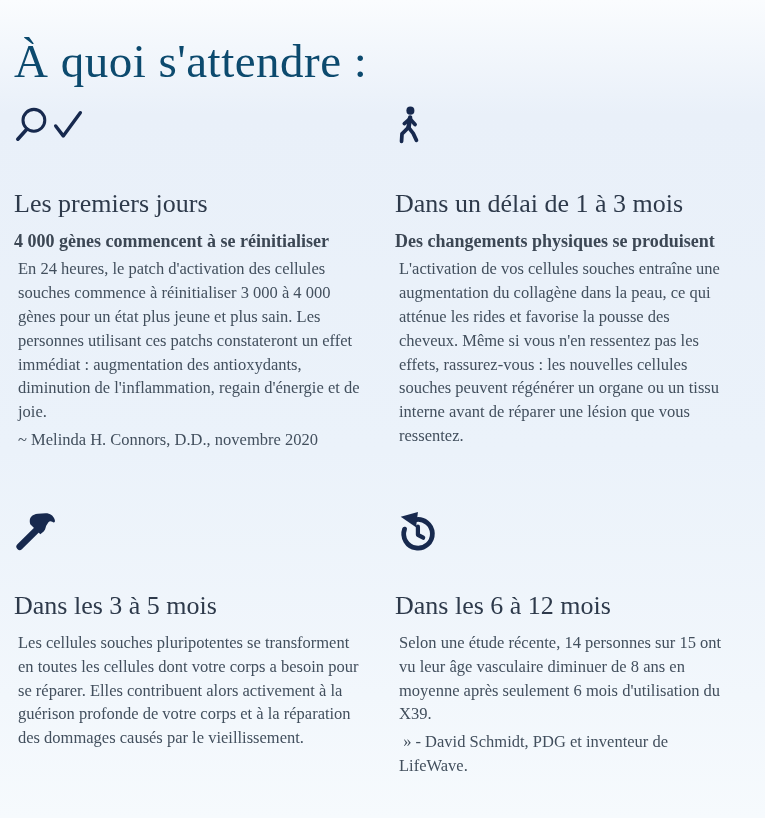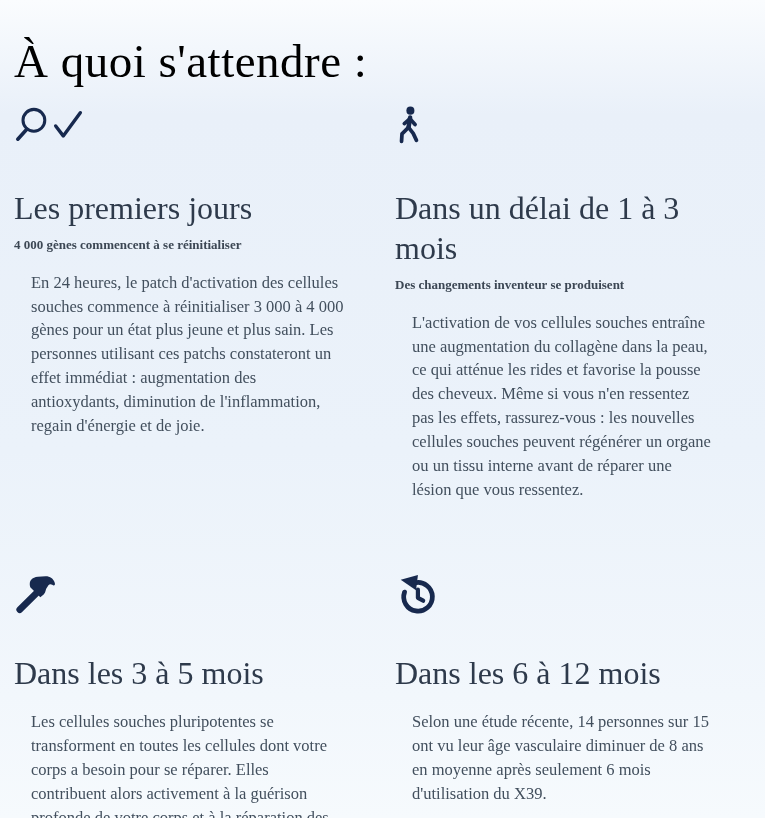--- a/index.html
+++ b/index.html
@@ -14,52 +14,52 @@
   .page {
     box-sizing: border-box;
     padding: 30px 0 0 14px;
   }
   .page-title {
     margin: 0 0 14px 0;
     font-size: 47px;
     font-weight: 400;
     line-height: 1.32;
     letter-spacing: 0.5px;
-    color: #000000;
+    color: #0c4a6e;
   }
   .grid {
     display: grid;
     grid-template-columns: 350px 334px;
     column-gap: 31px;
     row-gap: 52px;
   }
   .section { min-width: 0; }
   .icon-wrap {
     height: 40px;
     margin-bottom: 42px;
     display: flex;
     align-items: flex-start;
   }
   .icon-wrap svg { display: block; }
   .section-heading {
     margin: 8px 0 8px 0;
-    font-size: 32px;
+    font-size: 26px;
     font-weight: 400;
     line-height: 1.25;
     color: #2e3a4b;
   }
   .section-subheading {
     margin: 0;
-    font-size: 13px;
+    font-size: 18px;
     font-weight: 700;
     line-height: 1.35;
     color: #3c4754;
   }
   .section p {
-    margin: 17px;
+    margin: 4px;
     font-size: 16.5px;
     line-height: 1.45;
     color: #424f5d;
   }
   .stroke-navy { stroke: #17294e; fill: none; }
   .fill-navy { fill: #17294e; }
 </style>
 </head>
 <body>
 
@@ -73,39 +73,40 @@
       <div class="icon-wrap">
         <svg width="72" height="38" viewBox="0 0 76 40" aria-hidden="true">
           <circle class="stroke-navy" cx="21" cy="15" r="11.5" stroke-width="3.2"></circle>
           <path class="stroke-navy" d="M13.5 24.5 L4 35" stroke-width="3.8" stroke-linecap="round"></path>
           <path class="stroke-navy" d="M44 21 L52 31.5 L70 7" stroke-width="3.6" stroke-linecap="round" stroke-linejoin="round"></path>
         </svg>
       </div>
       <h2 class="section-heading">Les premiers jours</h2>
       <h3 class="section-subheading">4&nbsp;000 gènes commencent à se réinitialiser</h3>
       <p>En 24 heures, le patch d'activation des cellules souches commence à réinitialiser 3&nbsp;000 à 4&nbsp;000 gènes pour un état plus jeune et plus sain. Les personnes utilisant ces patchs constateront un effet immédiat&nbsp;: augmentation des antioxydants, diminution de l'inflammation, regain d'énergie et de joie.</p>
+      <p>~ Melinda H. Connors, D.D., novembre 2020</p>
     </div>
 
     <div class="section">
       <div class="icon-wrap">
         <svg width="28" height="38" viewBox="0 0 30 40" aria-hidden="true">
           <circle class="fill-navy" cx="16.5" cy="4.6" r="4.3"></circle>
           <g class="stroke-navy" stroke-width="4.8" stroke-linecap="round" stroke-linejoin="round">
             <path d="M16.2 12 L14.5 22.5"></path>
           </g>
           <g class="stroke-navy" stroke-width="4" stroke-linecap="round" stroke-linejoin="round">
             <path d="M15.8 13.5 L10 18.5"></path>
             <path d="M16.2 13.5 L21.5 19.5"></path>
             <path d="M14.5 22.5 L7.5 29.5 L7 37.5"></path>
             <path d="M14.5 22.5 L19.5 29 L23 36.5"></path>
           </g>
         </svg>
       </div>
       <h2 class="section-heading">Dans un délai de 1 à 3 mois</h2>
-      <h3 class="section-subheading">Des changements inventeur se produisent</h3>
+      <h3 class="section-subheading">Des changements physiques se produisent</h3>
       <p>L'activation de vos cellules souches entraîne une augmentation du collagène dans la peau, ce qui atténue les rides et favorise la pousse des cheveux. Même si vous n'en ressentez pas les effets, rassurez-vous&nbsp;: les nouvelles cellules souches peuvent régénérer un organe ou un tissu interne avant de réparer une lésion que vous ressentez.</p>
     </div>
 
     <div class="section">
       <div class="icon-wrap">
         <svg width="44" height="44" viewBox="0 0 46 46" aria-hidden="true">
           <path class="stroke-navy" d="M6 40.5 L24 22.5" stroke-width="7" stroke-linecap="round"></path>
           <path class="fill-navy" d="M17 17 C15 10 19 6.5 25 6 L33 5.5 C38 5.5 41 8 42.5 12 C43.5 14.5 42 16 40 14.5 C38.5 13.5 37 13.5 36 15 L34 18 C32.5 20.5 33.5 22 31 24.5 L27.5 27.5 Z"></path>
         </svg>
       </div>

